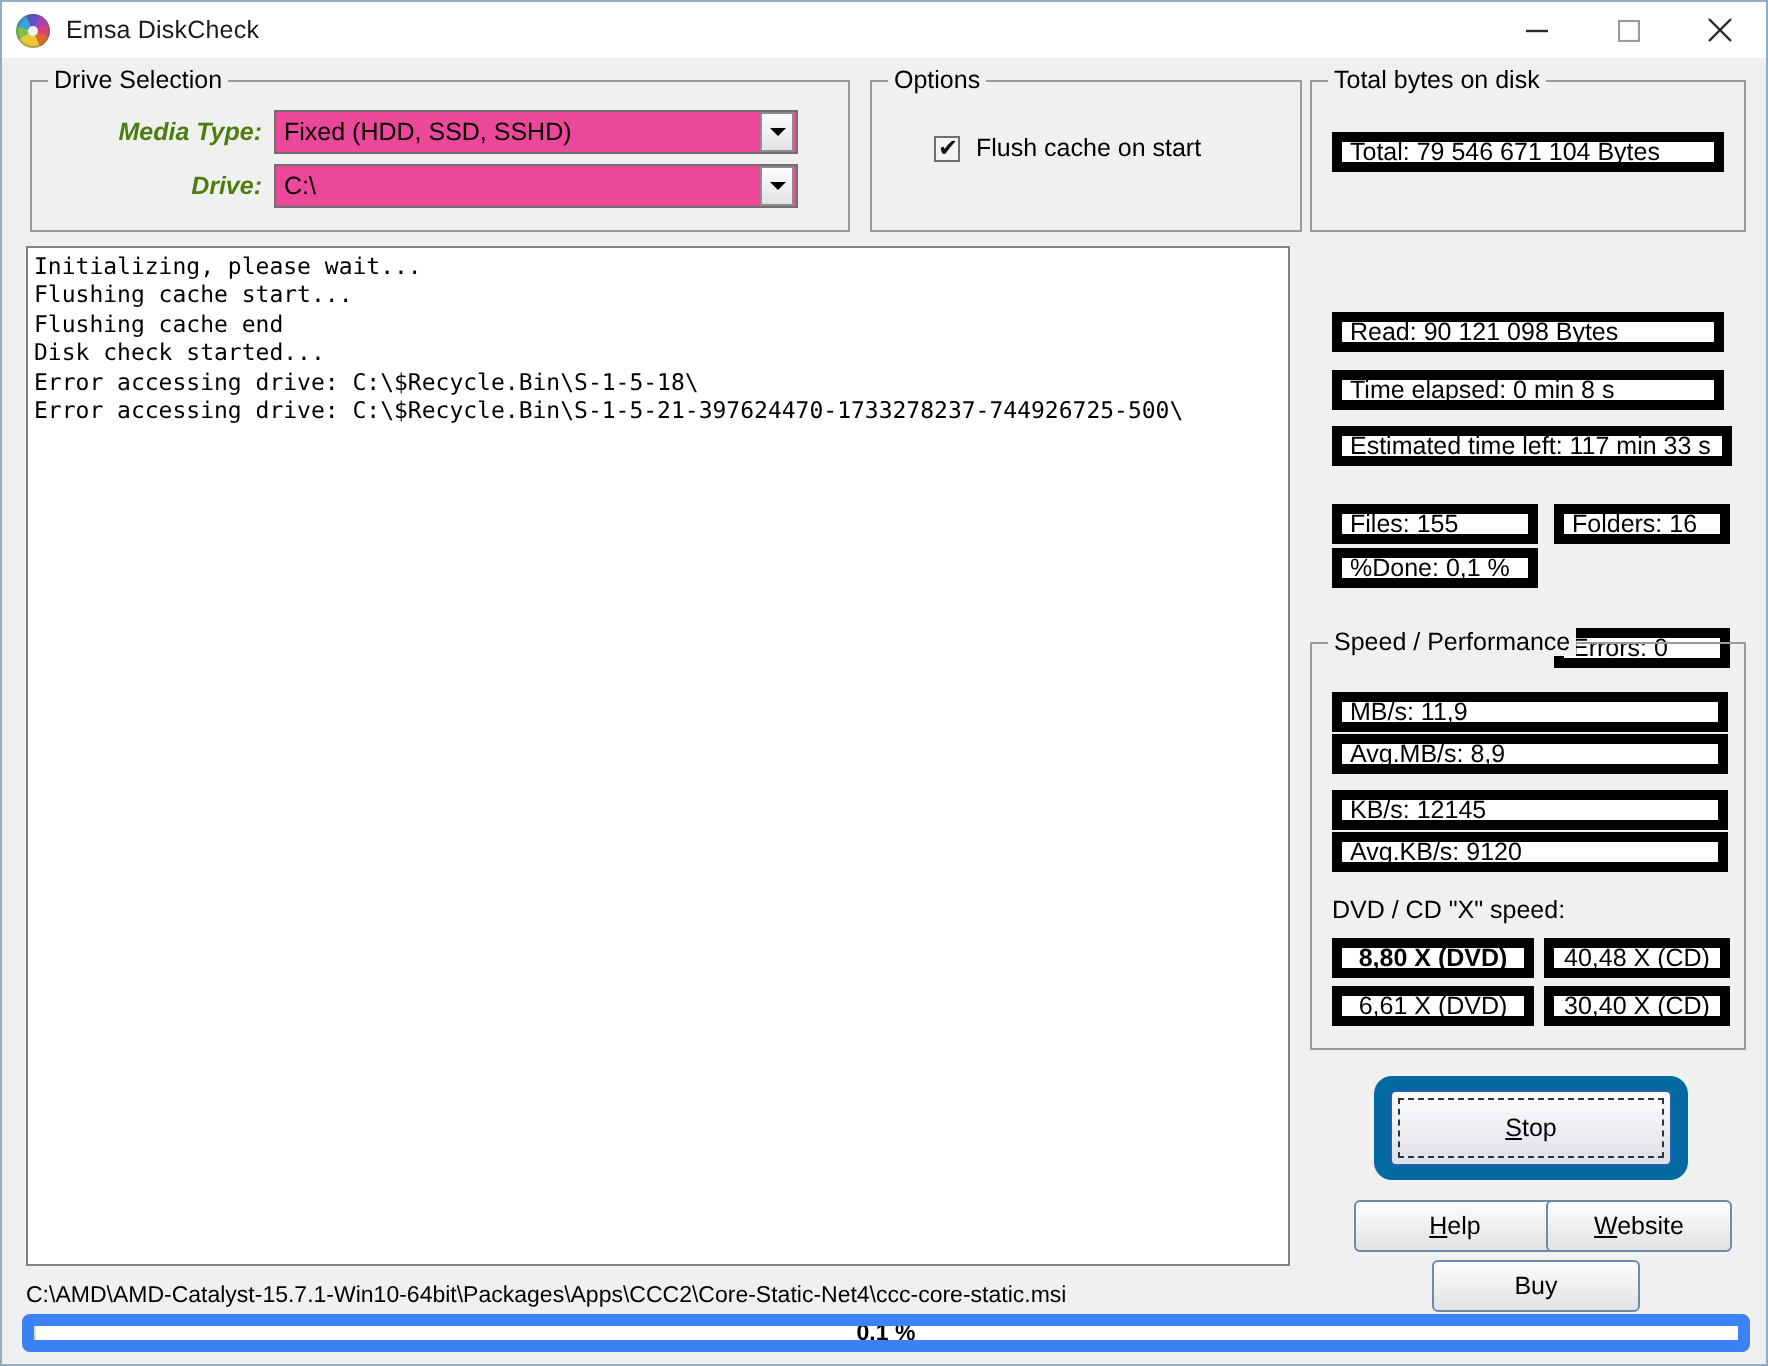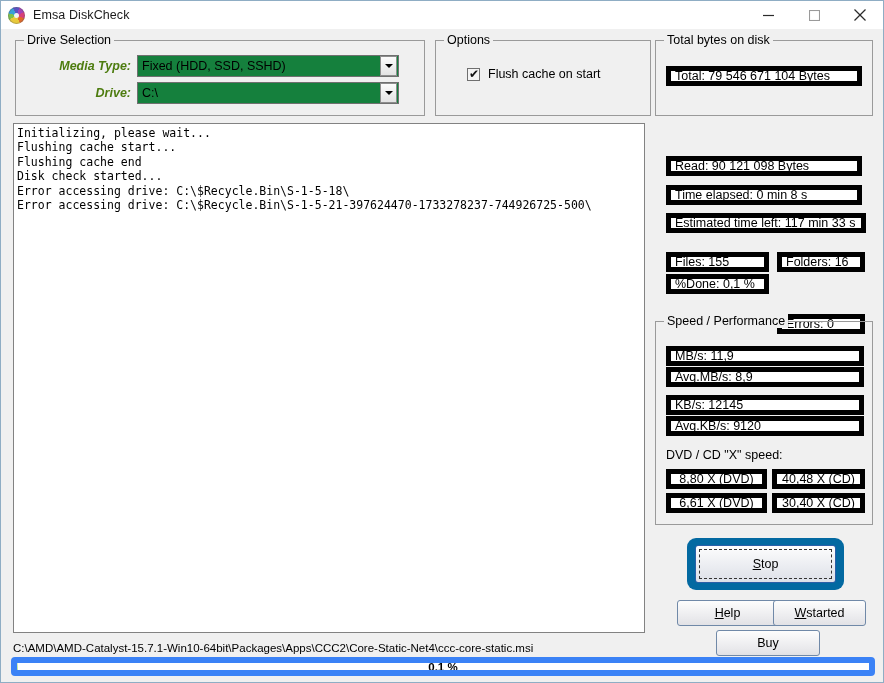--- a/index.html
+++ b/index.html
@@ -92,21 +92,21 @@
     color: #000;
     display: flex; align-items: center;
     padding-left: 4px;
     white-space: nowrap;
     overflow: hidden;
   }
 
   
   .combo {
     position: absolute;
-    background: #15803d;
+    background: #ec4899;
     border: 1px solid #707070;
     display: flex; align-items: center;
   }
   .combo .combo-value {
     flex: 1 1 auto;
     font-size: 12.5px; color: #000;
     padding-left: 4px;
     white-space: nowrap; overflow: hidden;
   }
   .combo .combo-arrow {
@@ -328,38 +328,38 @@
   <div class="field" style="left:776px; top:273px; width:88px; height:20px;margin-top:40px;">Errors:  0</div>
 
   <div class="groupbox" style="left:654px; top:320px; width:218px; height:204px;">
     <div class="group-title">Speed / Performance</div>
   </div>
   <div class="field" style="left:665px; top:345px; width:198px; height:20px;">MB/s: 11,9</div>
   <div class="field" style="left:665px; top:366px; width:198px; height:20px;">Avg.MB/s: 8,9</div>
   <div class="field" style="left:665px; top:394px; width:198px; height:20px;">KB/s: 12145</div>
   <div class="field" style="left:665px; top:415px; width:198px; height:20px;">Avg.KB/s: 9120</div>
   <div class="plain-label" style="left:665px; top:447px;">DVD / CD "X" speed:</div>
-  <div class="field" style="left:665px; top:468px; width:101px; height:20px; justify-content:center; padding-left:0;">8,80 X (DVD)</div>
+  <div class="field" style="left:665px; top:468px; width:101px; height:20px; justify-content:center; padding-left:0;font-weight:bold;">8,80 X (DVD)</div>
   <div class="field" style="left:771px; top:468px; width:93px; height:20px; justify-content:center; padding-left:0;">40,48 X (CD)</div>
   <div class="field" style="left:665px; top:492px; width:101px; height:20px; justify-content:center; padding-left:0;">6,61 X (DVD)</div>
   <div class="field" style="left:771px; top:492px; width:93px; height:20px; justify-content:center; padding-left:0;">30,40 X (CD)</div>
 
   <div id="btn-stop-wrap">
     <div id="btn-stop">
       <span class="focus-ring"></span>
       <span class="lbl"><span class="u">S</span><span>top</span></span>
     </div>
   </div>
 
   <div class="btn" id="btn-help">
     <span><span class="u">H</span><span>elp</span></span>
   </div>
 
   <div class="btn" id="btn-website">
-    <span><span class="u">W</span><span>started</span></span>
+    <span><span class="u">W</span><span>ebsite</span></span>
   </div>
 
   <div class="btn" id="btn-buy">
     <span>Buy</span>
   </div>
 
   <div id="status-path">C:\AMD\AMD-Catalyst-15.7.1-Win10-64bit\Packages\Apps\CCC2\Core-Static-Net4\ccc-core-static.msi</div>
   <div id="progress-bar">
     <div id="progress-fill" style="width: 0.1%;"></div>
     <div id="progress-text">0.1 %</div>

